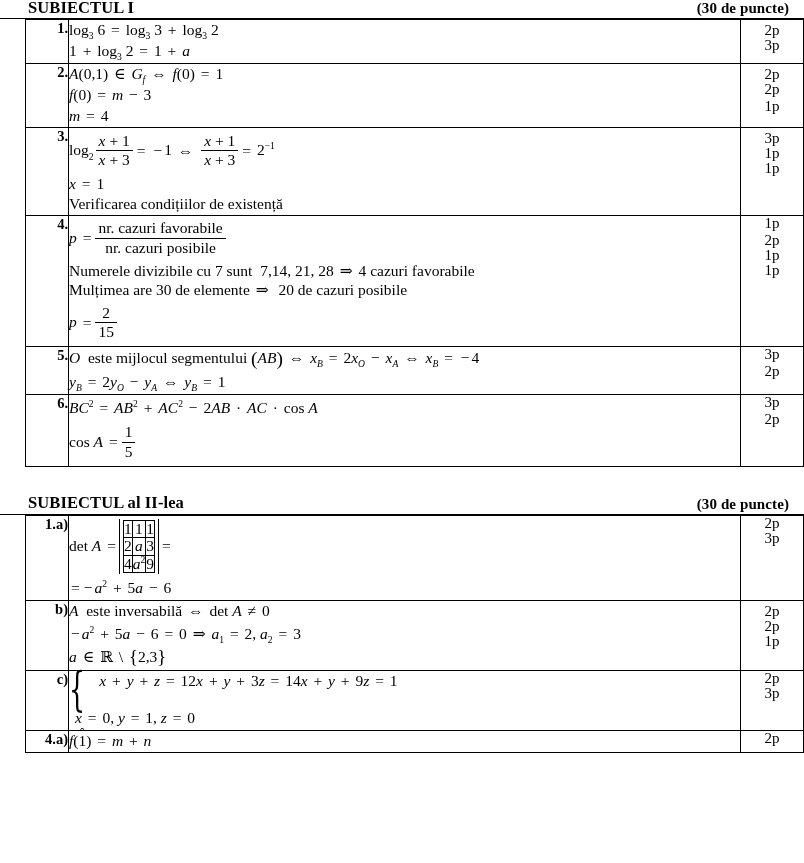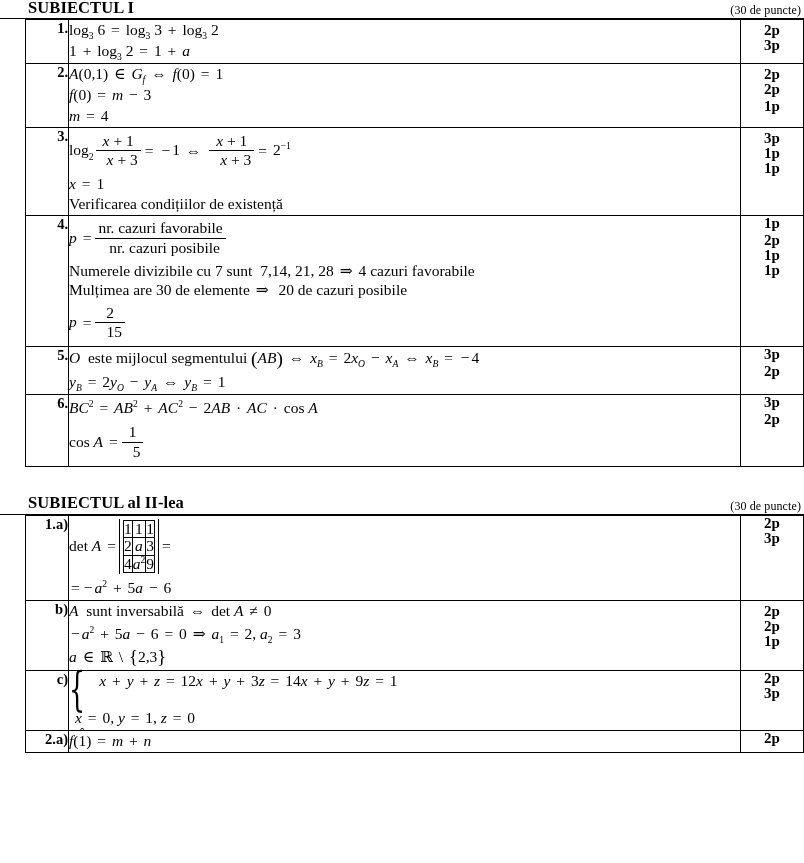--- a/index.html
+++ b/index.html
@@ -30,23 +30,23 @@
     font-weight: bold;
     font-size: 16.5px;
     letter-spacing: 0.1px;
     line-height: 1;
     padding: 0 1px 2px 28px;
     border-bottom: 1.6px solid #000;
     height: 16px;
     box-sizing: content-box;
   }
   .section-head .pts {
-    font-size: 12px;
-    font-weight: normal;
-    padding-right: 2px;
+    font-size: 15px;
+    font-weight: bold;
+    padding-right: 14px;
   }
   .section-head.second {
     padding-top: 4px;
     border-bottom: 1.6px solid #000;
     margin-top: 25px;
   }
 
   
   table.sheet {
     border-collapse: collapse;
@@ -81,21 +81,21 @@
   }
 
   
   .ptstack {
     display: flex;
     flex-direction: column;
     height: 100%;
     box-sizing: border-box;
   }
   .pt {
-    font-weight: bold;
+    font-weight: normal;
     font-size: 15px;
     text-align: center;
     line-height: 1;
     flex: 1 1 auto;
     display: flex;
     align-items: flex-end;
     justify-content: center;
     padding-bottom: 2px;
   }
   .pt.top {
@@ -151,21 +151,20 @@
     top: -0.10em;
   }
   .frac .n {
     display: block;
     padding: 0 3px 1px 3px;
     border-bottom: 1.2px solid #000;
   }
   .frac .d {
     display: block;
     padding: 1px 3px 0 3px;
-    margin-left: 8px;
   }
 
   
   .det {
     display: inline-block;
     vertical-align: middle;
     border-left: 1.4px solid #000;
     border-right: 1.4px solid #000;
     padding: 1px 3px;
     margin: 0 1px;
@@ -400,21 +399,21 @@
             <div class="pt mid" style="flex:3 1 auto;">2p</div>
             <div class="pt" style="flex:1 1 auto;">3p</div>
           </div>
         </td>
       </tr>
 
       <tr>
         <td class="num">b)</td>
         <td class="body">
           <div class="mline">
-            <i class="v">A</i>&nbsp; <span>sunt inversabilă</span> <span class="op">⇔</span> <span class="rom">det</span>&nbsp;<i class="v">A</i> <span class="op">≠</span> 0
+            <i class="v">A</i>&nbsp; <span>este inversabilă</span> <span class="op">⇔</span> <span class="rom">det</span>&nbsp;<i class="v">A</i> <span class="op">≠</span> 0
           </div>
           <div class="mline" style="padding:4px 0 3px 0;">
             <span class="op">−</span><i class="v">a</i><span class="upr">2</span> <span class="op">+</span> 5<i class="v">a</i> <span class="op">−</span> 6 <span class="op">=</span> 0 <span class="op">⇒</span> <i class="v">a</i><span class="sub">1</span> <span class="op">=</span> 2, <i class="v">a</i><span class="sub">2</span> <span class="op">=</span> 3
           </div>
           <div class="mline">
             <i class="v">a</i> <span class="op">∈</span> <span class="bbR">ℝ</span> <span class="op">\</span> <span style="font-size:1.2em;vertical-align:-0.07em;">{</span>2,3<span style="font-size:1.2em;vertical-align:-0.07em;">}</span>
           </div>
         </td>
         <td class="pts">
           <div class="ptstack">
@@ -442,21 +441,21 @@
         </td>
         <td class="pts">
           <div class="ptstack">
             <div class="pt mid" style="flex:2 1 auto;">2p</div>
             <div class="pt" style="flex:1 1 auto;">3p</div>
           </div>
         </td>
       </tr>
 
       <tr>
-        <td class="num">2.a)</td>
+        <td class="num">4.a)</td>
         <td class="body">
           <div class="mline">
             <i class="v">f</i>(<span class="hat"><span class="hatmark">̂</span>1</span>) <span class="op">=</span> <i class="v">m</i> <span class="op">+</span> <i class="v">n</i>
           </div>
         </td>
         <td class="pts">
           <div class="ptstack">
             <div class="pt">2p</div>
           </div>
         </td>

